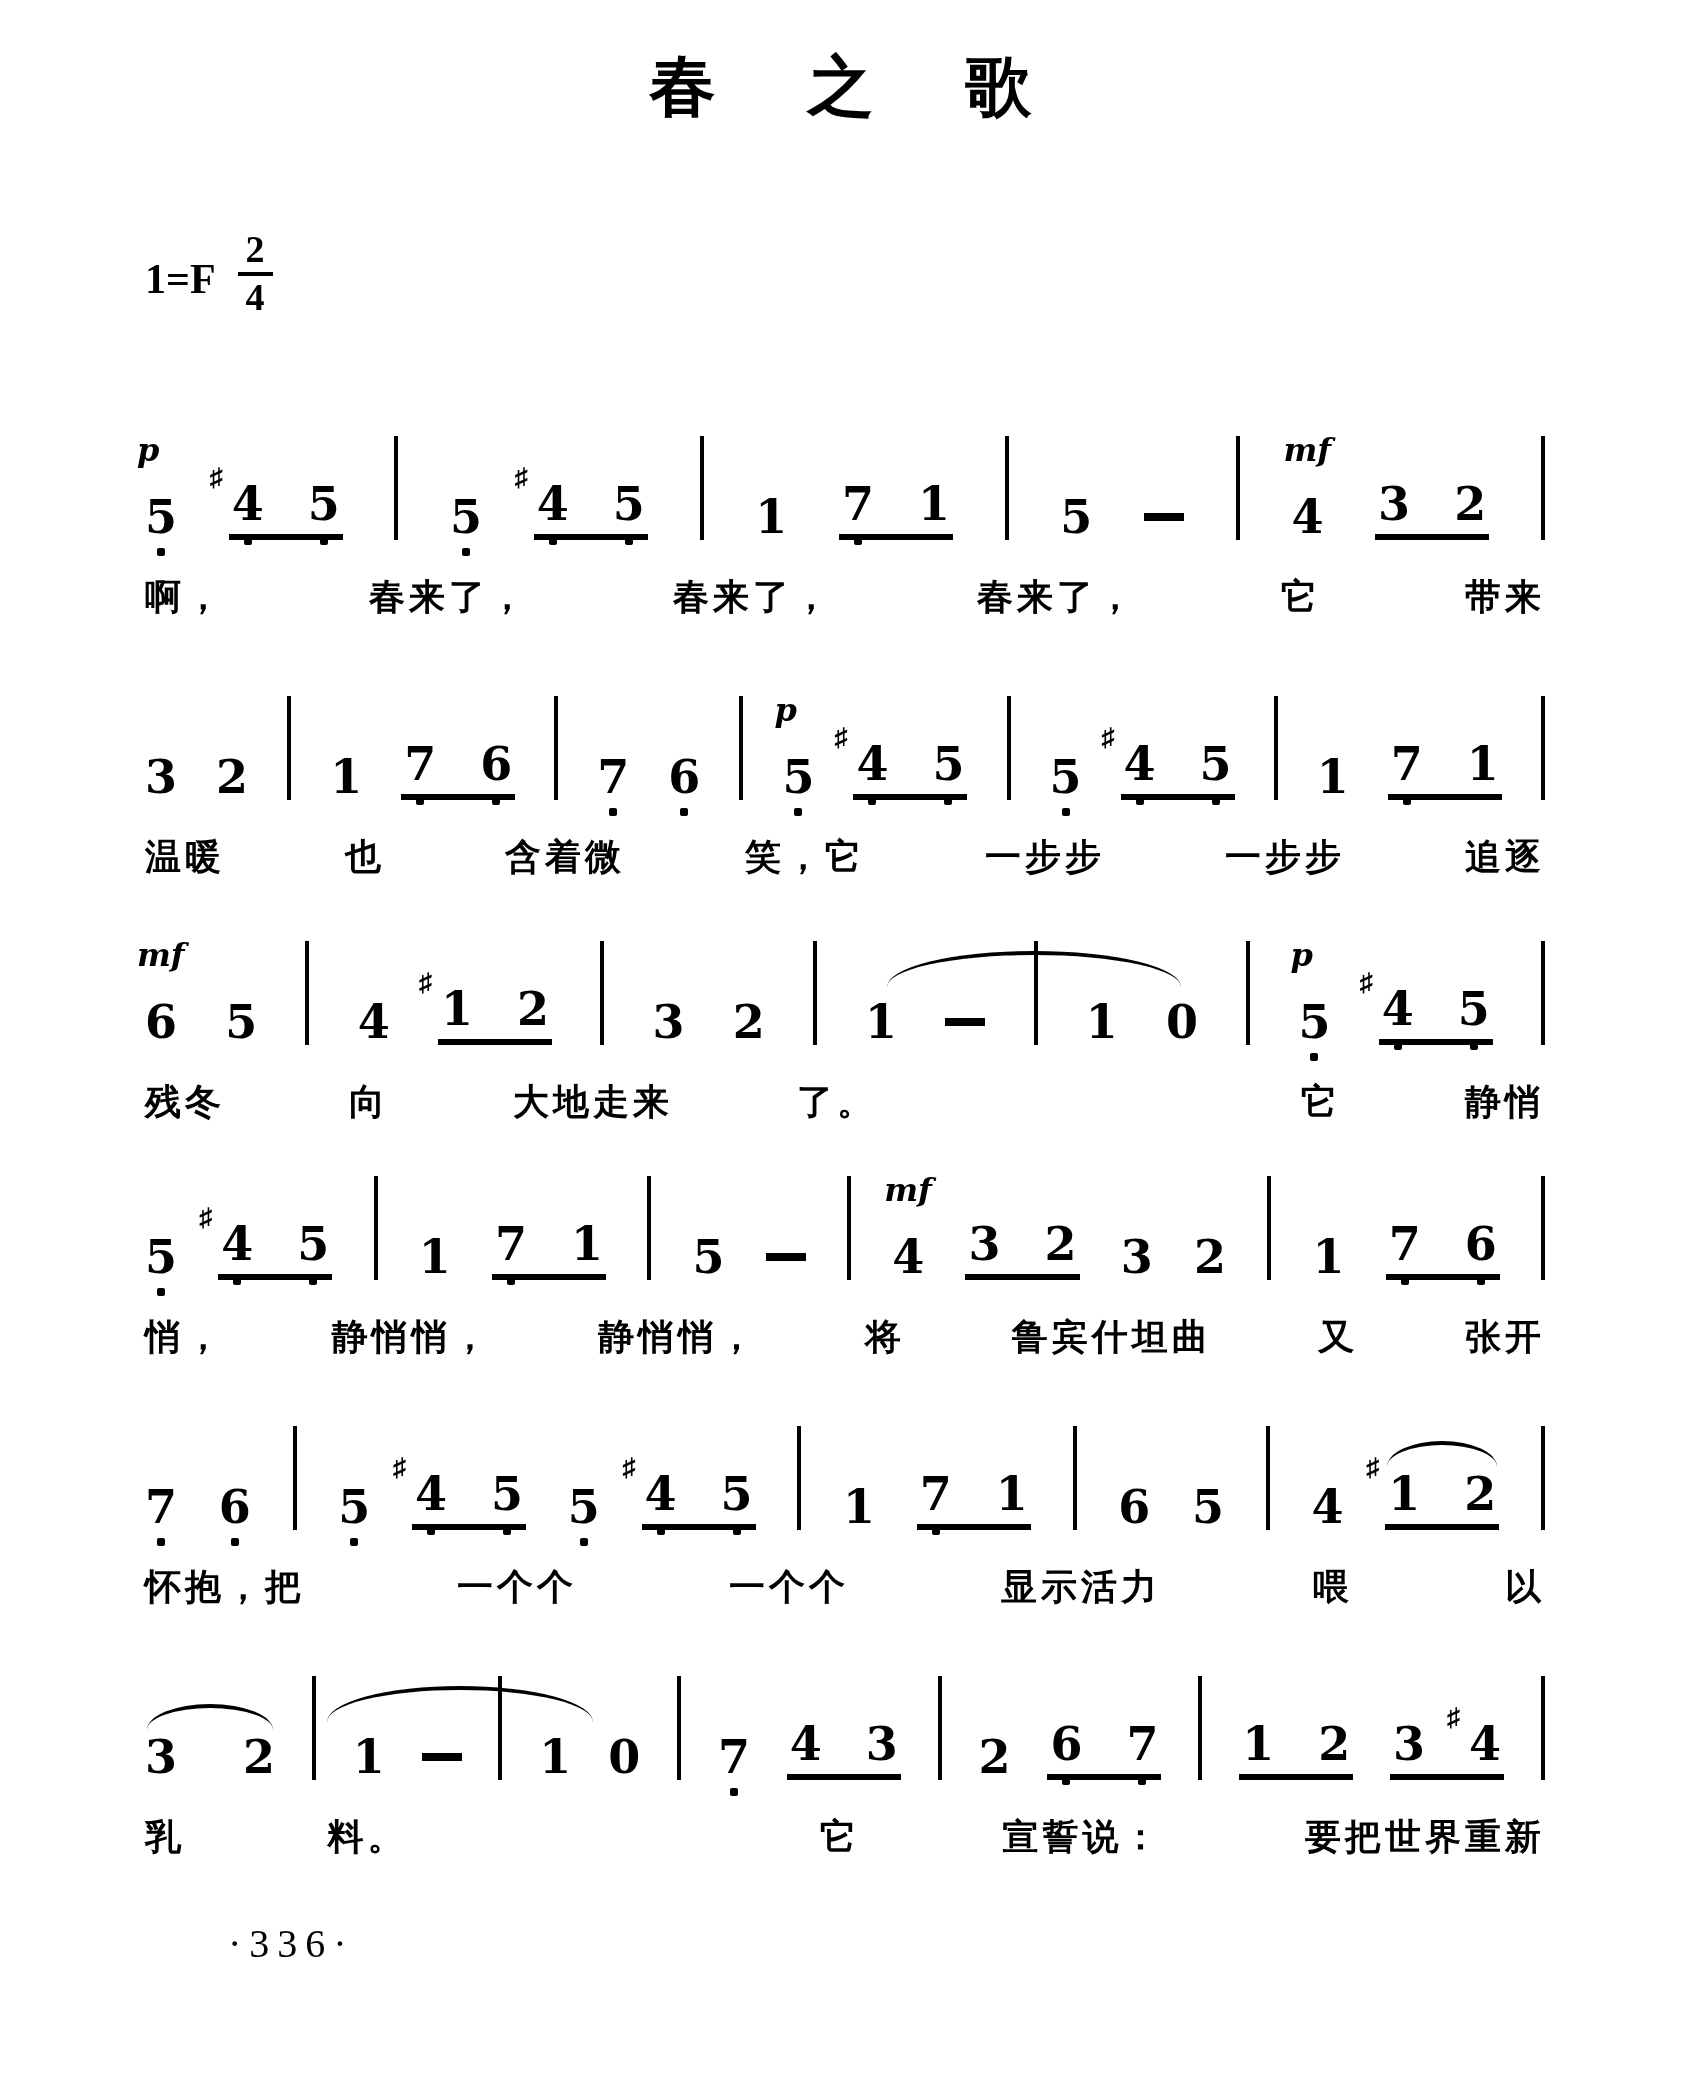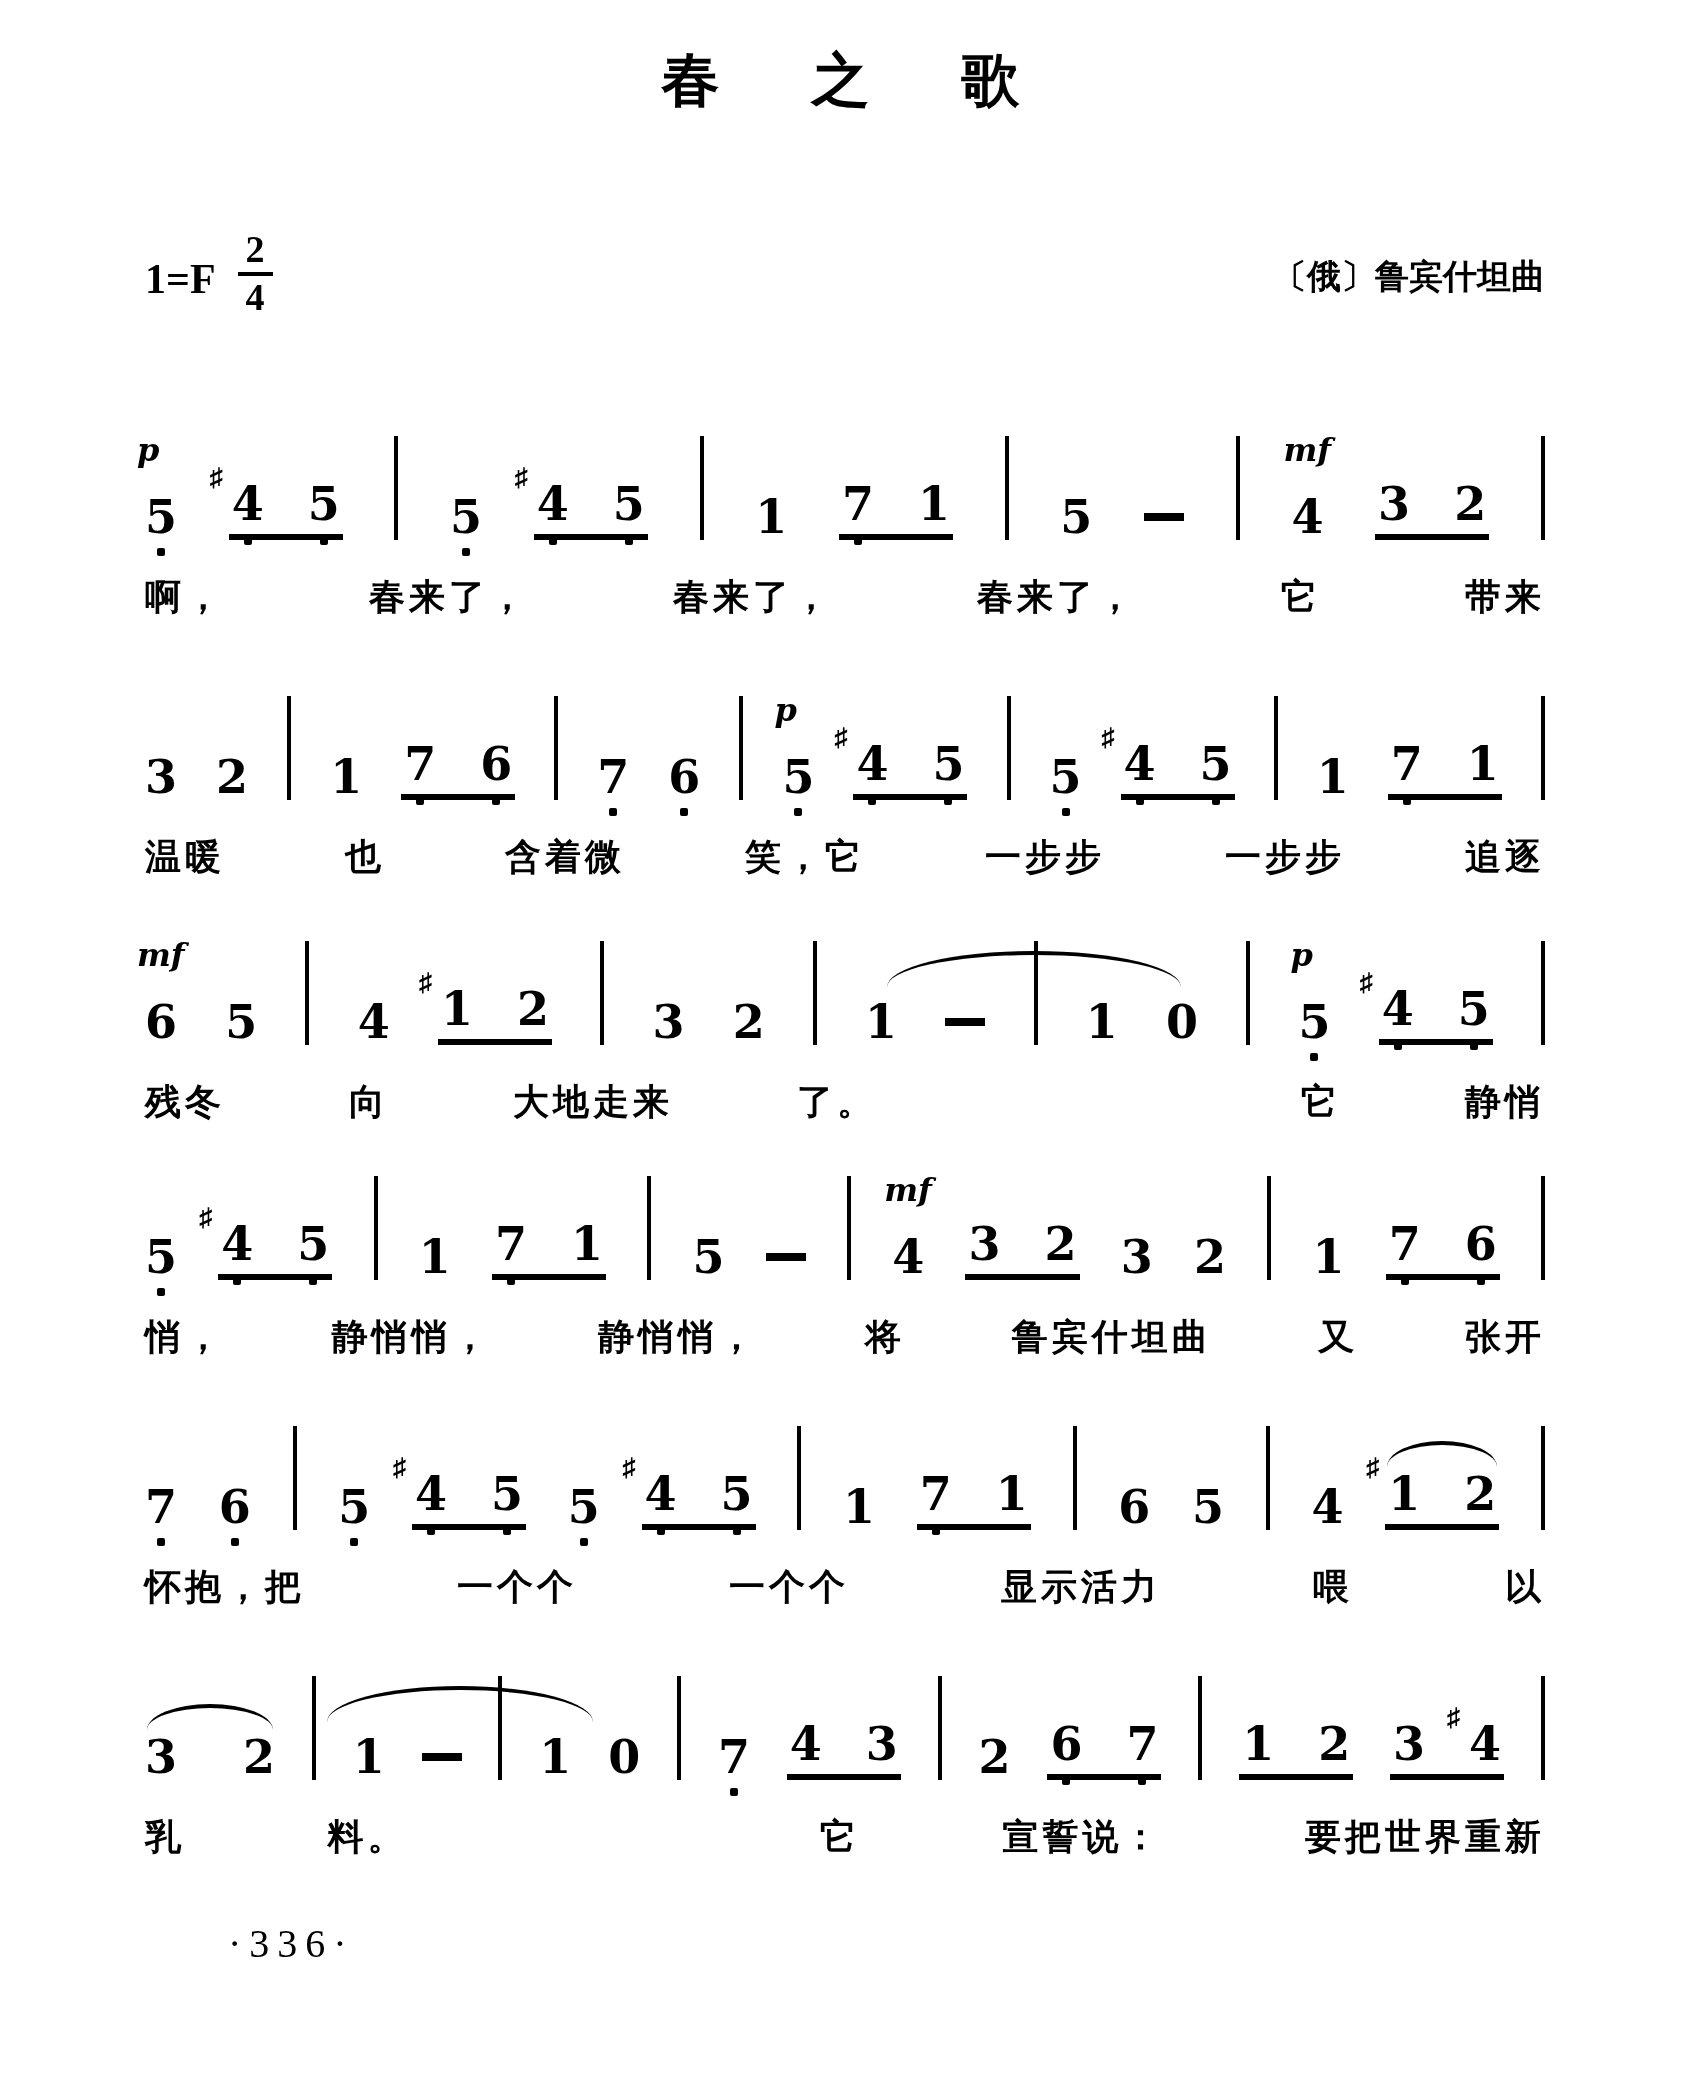--- a/index.html
+++ b/index.html
@@ -6,21 +6,21 @@
   body {
     width:1681px; height:2083px; position:relative;
     background:#ffffff; color:#000;
     font-family:"Liberation Serif","DejaVu Serif",serif;
     overflow:hidden;
   }
 
   
   .title {
     position:absolute; top:42px; left:0; width:100%;
-    text-align:center; font-size:58px; font-weight:bold;
+    text-align:center; font-size:66px; font-weight:bold;
     letter-spacing:92px; text-indent:92px; white-space:nowrap;
   }
   .meta {
     position:absolute; top:240px; left:145px; width:1400px;
     display:flex; justify-content:space-between; align-items:flex-start;
   }
   .keysig { display:flex; align-items:center; gap:22px; font-size:42px; font-weight:bold;justify-content:flex-end; }
   .frac { display:inline-flex; flex-direction:column; align-items:center;
           font-size:38px; font-weight:bold; line-height:1.05; margin-top:-10px; }
   .frac-n { border-bottom:4px solid #000; padding:0 8px 2px; }
@@ -103,21 +103,20 @@
 <div class="title">春之歌</div>
 
 <div class="meta">
   <div class="keysig">
     <span>1=F</span>
     <span class="frac">
       <span class="frac-n">2</span>
       <span class="frac-d">4</span>
     </span>
   </div>
-  <div class="composer">〔俄〕鲁宾什坦曲</div>
 </div>
 
 <div class="system sys1">
   <div class="music-row">
       <span class="tok note"><span class="num">5</span><span class="lodot"></span><span class="dyn">p</span></span>
       <span class="tok g u">
         <span class="gn"><span class="sharp">♯</span><span class="num">4</span><span class="lodot"></span></span>
         <span class="gn"><span class="num">5</span><span class="lodot"></span></span>
       </span>
       <div class="tok bar"></div>

